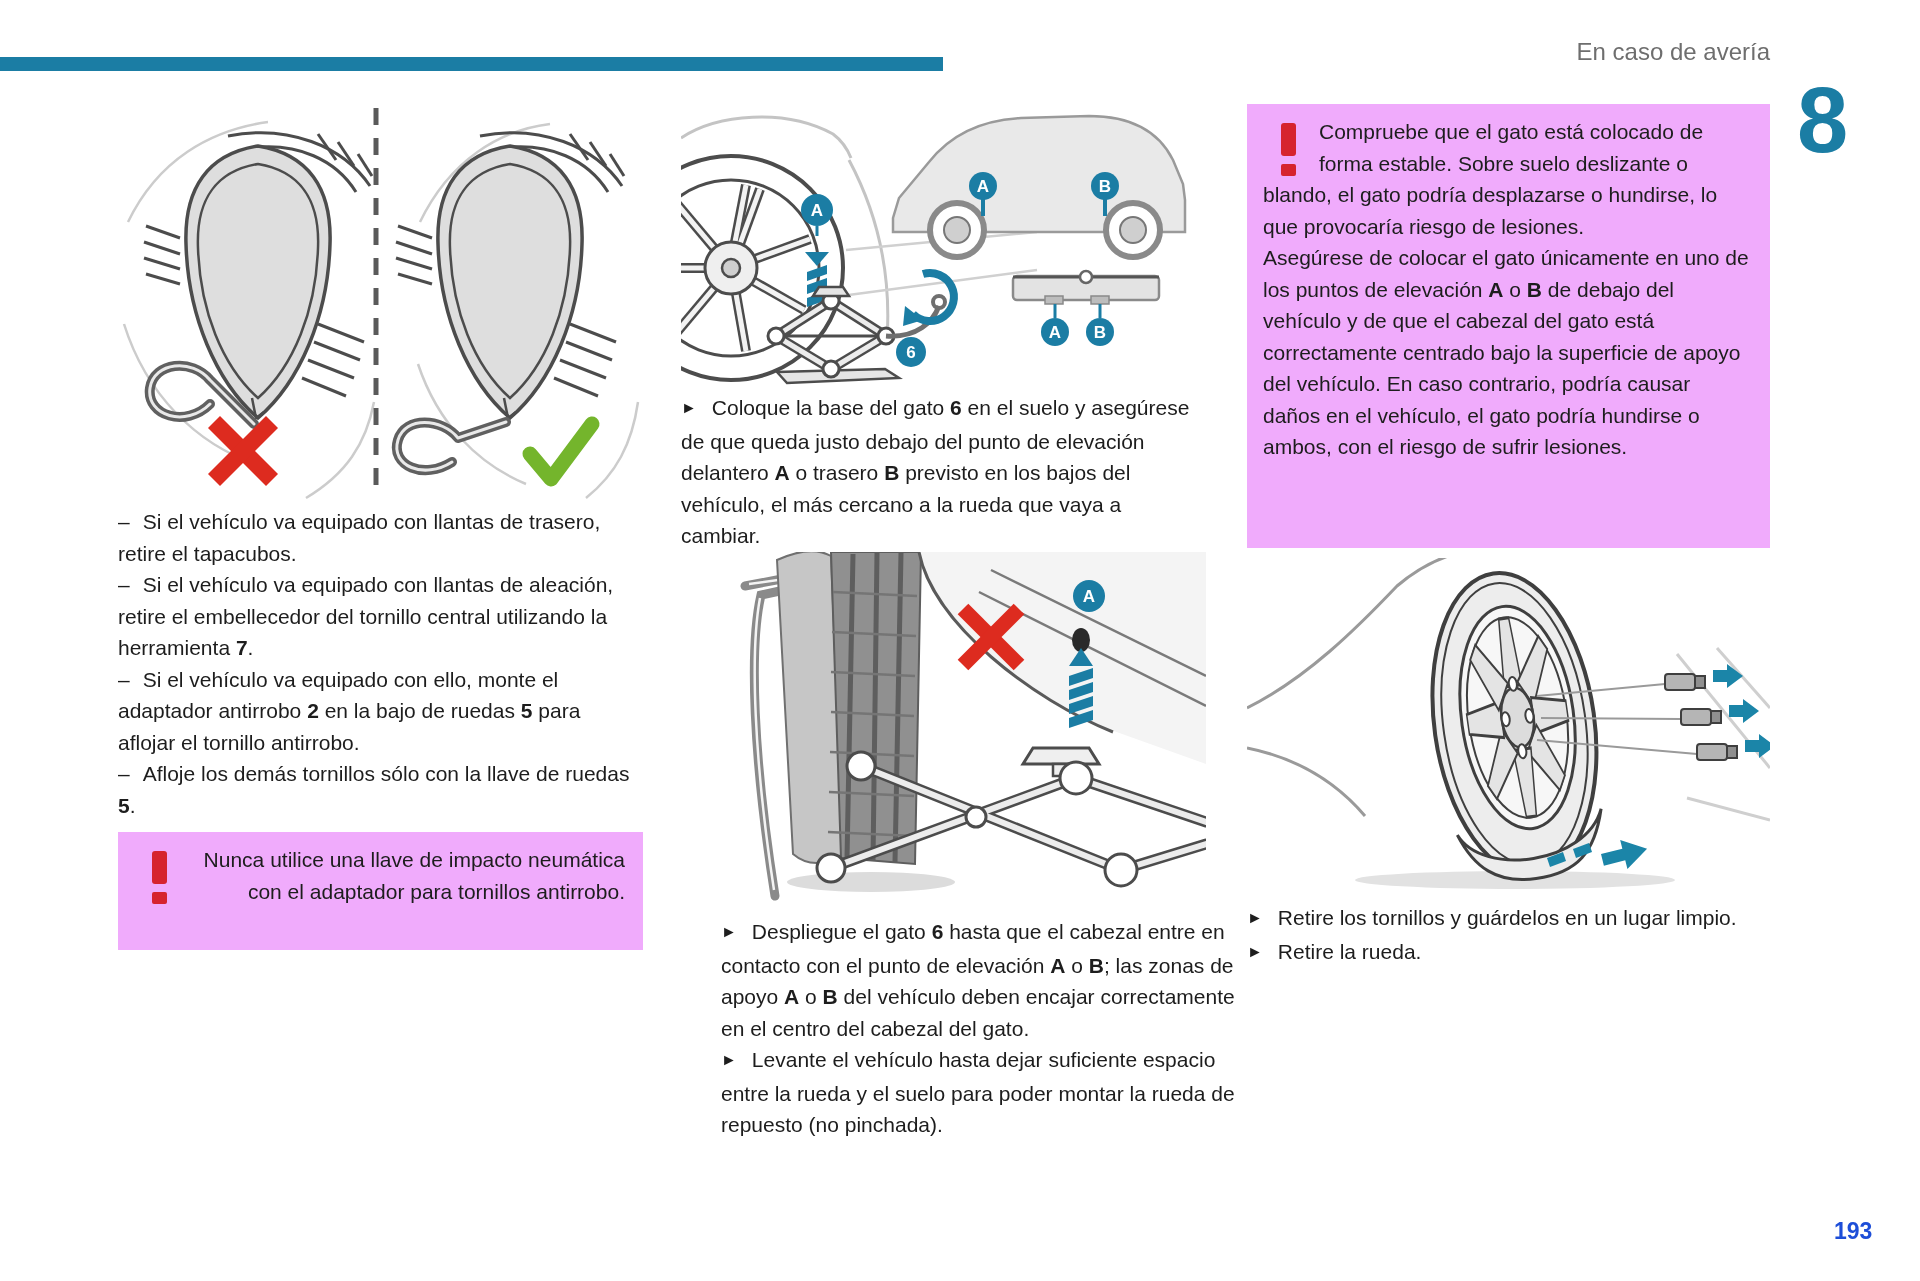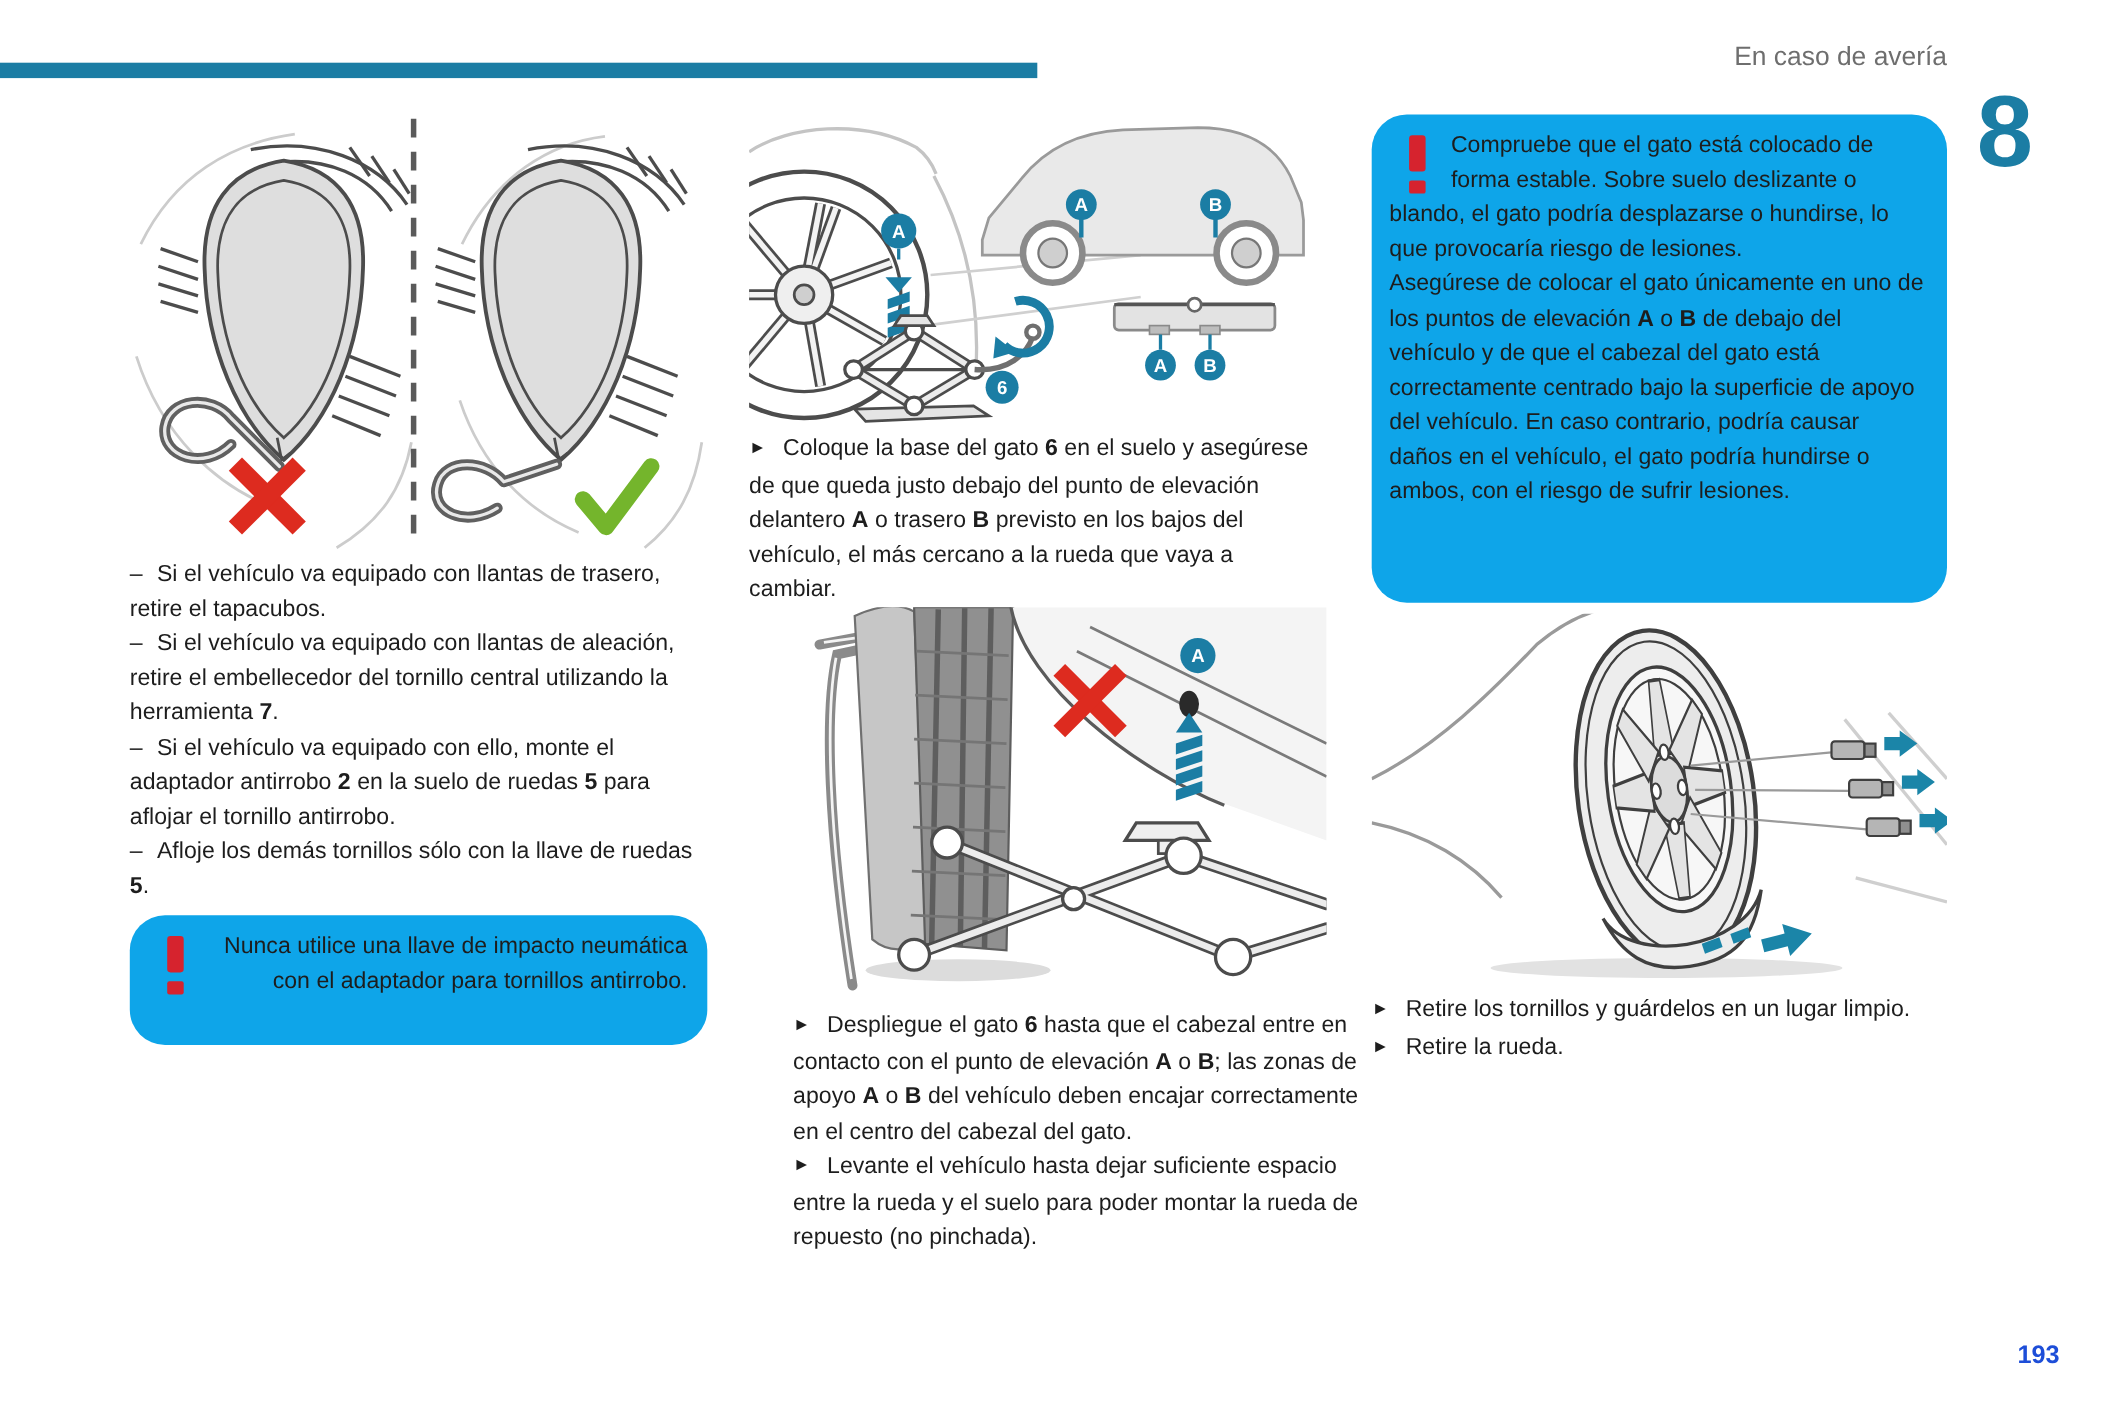--- a/index.html
+++ b/index.html
@@ -12,21 +12,21 @@
   .chapter-num { position:absolute; left:1797px; top:74px; font-size:92px; font-weight:700;
                  color:#1b7da4; line-height:1; }
   .page-num { position:absolute; left:1790px; top:1218px; font-size:23px; font-weight:700; color:#1d4ed8;margin-left:44px; }
 
   .block { position:absolute; }
   .textblock p { margin:0; font-size:21px; line-height:31.5px; }
   .b { font-weight:700; }
   .glyph-dash { margin-right:13px; }
   .glyph-arrow { font-size:16px; margin-right:15px; display:inline-block; transform:translateY(-2px); }
 
-  .warnbox { position:absolute; background:#0ea5e9;border-radius:32px; }
+  .warnbox { position:absolute; background:#f0abfc; }
   .warnbox .inner { padding:12px 18px 10px 16px; }
   .warnbox p { margin:0; font-size:21px; line-height:31.5px; }
   .excl { float:left; width:44px; height:58px; position:relative; margin:4px 4px 0 8px; }
   .excl::before { content:""; position:absolute; left:10px; top:3px; width:15px; height:33px;
                   background:#d6232e; border-radius:3px; }
   .excl::after  { content:""; position:absolute; left:10px; top:44px; width:15px; height:12px;
                   background:#d6232e; border-radius:2px; }
 
   svg { display:block; }
   .marker-label { fill:#ffffff; font-family:"Liberation Sans","DejaVu Sans",sans-serif;
@@ -96,21 +96,21 @@
 
       <g transform="translate(440,352)">
         <path d="M-28,0 L-7,25 L34,-30" stroke="#74b52c" stroke-width="15" fill="none" stroke-linecap="round" stroke-linejoin="round"></path>
       </g>
     </svg>
   </div>
 
   <div class="block textblock" style="left:118px; top:506px; width:525px;">
     <p><span class="glyph-dash">–</span><span><span>Si el vehículo va equipado con llantas de trasero, retire el tapacubos.</span></span></p>
     <p><span class="glyph-dash">–</span><span><span>Si el vehículo va equipado con llantas de aleación, retire el embellecedor del tornillo central utilizando la herramienta </span><span class="b">7</span><span>.</span></span></p>
-    <p><span class="glyph-dash">–</span><span><span>Si el vehículo va equipado con ello, monte el adaptador antirrobo </span><span class="b">2</span><span> en la suelo de ruedas </span><span class="b">5</span><span> para aflojar el tornillo antirrobo.</span></span></p>
+    <p><span class="glyph-dash">–</span><span><span>Si el vehículo va equipado con ello, monte el adaptador antirrobo </span><span class="b">2</span><span> en la bajo de ruedas </span><span class="b">5</span><span> para aflojar el tornillo antirrobo.</span></span></p>
     <p><span class="glyph-dash">–</span><span><span>Afloje los demás tornillos sólo con la llave de ruedas </span><span class="b">5</span><span>.</span></span></p>
   </div>
 
   <div class="warnbox" style="left:118px; top:832px; width:525px; height:118px;text-align:right;">
     <div class="inner">
       <span class="excl"></span>
       <p><span>Nunca utilice una llave de impacto neumática con el adaptador para tornillos antirrobo.</span></p>
     </div>
   </div>
 

